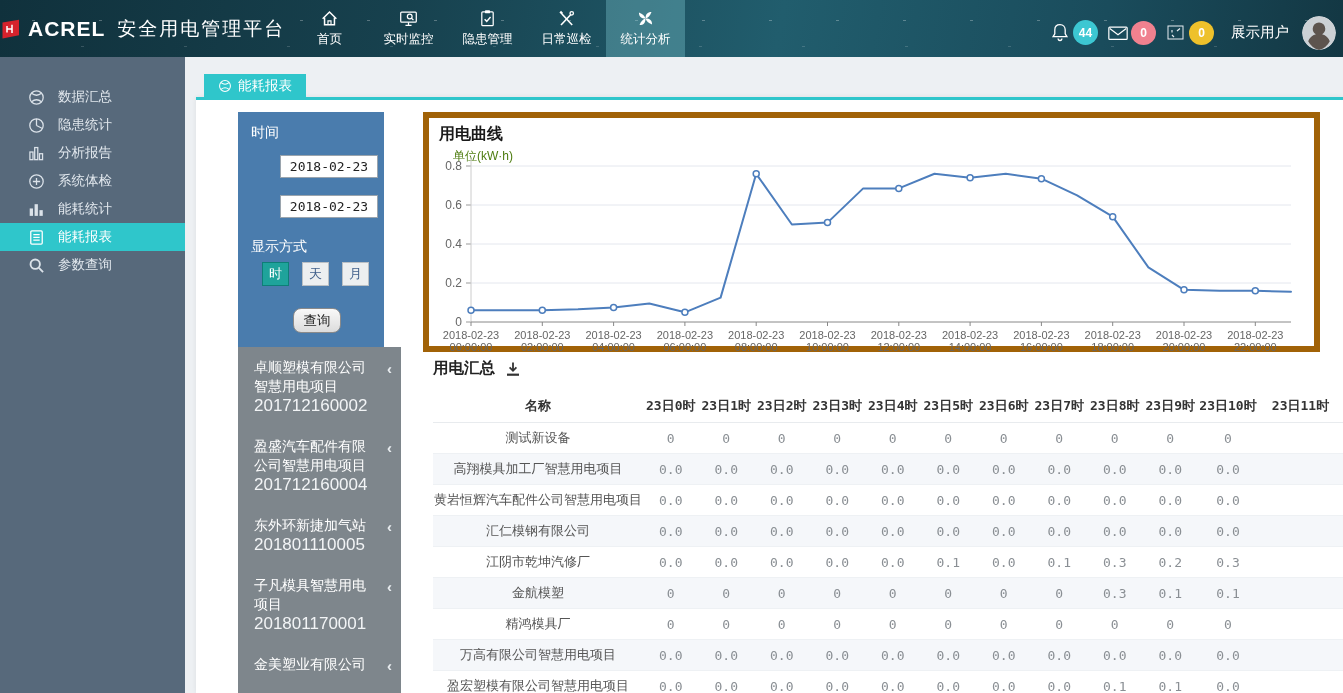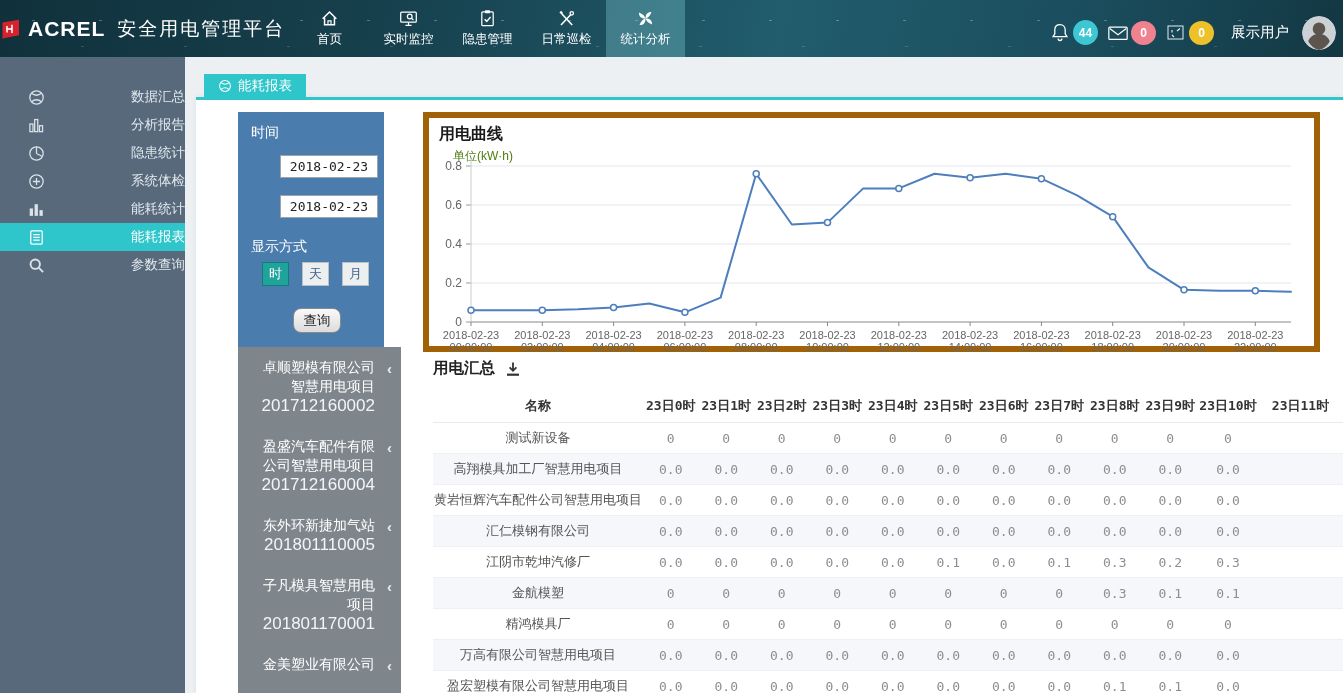--- a/index.html
+++ b/index.html
@@ -46,21 +46,21 @@
   .username{font-size:14.5px;color:#fff;margin:0 4px 0 8px;white-space:nowrap;}
   .avatar{width:34px;height:34px;border-radius:50%;overflow:hidden;flex:0 0 auto;cursor:pointer;}
   .avatar svg{display:block;}
   
   .sidebar{
     position:absolute;left:0;top:57px;width:185px;height:636px;background:#57697b;
     padding-top:26px;box-sizing:border-box;
   }
   .side-item{
     height:28px;display:flex;align-items:center;padding-left:28px;gap:13px;
-    color:#e2e8ee;font-size:13.5px;cursor:pointer;white-space:nowrap;justify-content:space-between;
+    color:#e2e8ee;font-size:13.5px;cursor:pointer;white-space:nowrap;
   }
   .side-item .sicon{width:17px;height:17px;display:block;flex:0 0 auto;}
   .side-item .sicon svg{width:17px;height:17px;display:block;}
   .side-item.active{background:#2fc6cb;color:#fff;}
   
   .tab{
     position:absolute;left:204px;top:74px;height:23px;padding:0 14px;background:#2fc6cb;
     color:#fff;font-size:13.5px;display:flex;align-items:center;gap:6px;cursor:pointer;z-index:3;
   }
   .tab .ticon{width:14px;height:14px;display:block;}
@@ -84,21 +84,21 @@
   }
   .mode-btn.active{background:#1fa39b;border-color:#0e7f77;color:#fff;}
   .query-btn{
     position:absolute;left:55px;top:196px;width:48px;height:25px;
     background:linear-gradient(#f9f9f9,#dcdcdc);border:1px solid #8a8a8a;border-radius:8px;
     font-size:13.5px;color:#222;display:flex;align-items:center;justify-content:center;cursor:pointer;
     box-sizing:border-box;
   }
   
   .project-list{position:absolute;left:42px;top:247px;width:163px;height:349px;background:#7e868c;overflow:hidden;}
-  .project-item{position:relative;padding:11px 26px 11px 16px;text-align:right;color:#fff;cursor:pointer;}
+  .project-item{position:relative;padding:11px 26px 11px 16px;text-align:left;color:#fff;cursor:pointer;}
   .p-name{font-size:14px;line-height:19px;}
   .p-code{font-size:17px;line-height:19px;color:#f2f4f6;font-family:Liberation Sans, sans-serif;}
   .p-chev{position:absolute;right:9px;top:13px;font-size:15px;color:#e9edf0;font-weight:bold;}
   
   .chart-panel{
     position:absolute;left:227px;top:12px;width:897px;height:240px;background:#fff;
     border:6px solid #a16207;box-sizing:border-box;
   }
   .chart-title{position:absolute;left:10px;top:6px;font-size:16px;font-weight:bold;color:#1a1a1a;}
   .chart-unit{position:absolute;left:24px;top:30px;font-size:12px;color:#4d7c0f;}
@@ -238,35 +238,35 @@
         <svg viewBox="0 0 16 16" fill="none" stroke="#dbe2e9" stroke-width="1.2">
           <circle cx="8" cy="8" r="6.3"></circle>
           <path d="M3.3 4c2.9 2.3 6.5 2.3 9.4 0M3.3 12c2.9-2.3 6.5-2.3 9.4 0"></path>
         </svg>
       </span>
       <span>数据汇总</span>
     </div>
     <div class="side-item">
       <span class="sicon">
         <svg viewBox="0 0 16 16" fill="none" stroke="#dbe2e9" stroke-width="1.2">
+          <circle cx="8" cy="8" r="6.3"></circle>
+          <path d="M8 8V1.7M8 8l5.6 2.8"></path>
+        </svg>
+      </span>
+      <span>隐患统计</span>
+    </div>
+    <div class="side-item">
+      <span class="sicon">
+        <svg viewBox="0 0 16 16" fill="none" stroke="#dbe2e9" stroke-width="1.2">
           <rect x="1.8" y="6.6" width="2.9" height="7.2"></rect>
           <rect x="6.3" y="2.4" width="2.9" height="11.4"></rect>
           <rect x="10.8" y="8.2" width="2.9" height="5.6"></rect>
         </svg>
       </span>
       <span>分析报告</span>
-    </div>
-    <div class="side-item">
-      <span class="sicon">
-        <svg viewBox="0 0 16 16" fill="none" stroke="#dbe2e9" stroke-width="1.2">
-          <circle cx="8" cy="8" r="6.3"></circle>
-          <path d="M8 8V1.7M8 8l5.6 2.8"></path>
-        </svg>
-      </span>
-      <span>隐患统计</span>
     </div>
     <div class="side-item">
       <span class="sicon">
         <svg viewBox="0 0 16 16" fill="none" stroke="#dbe2e9" stroke-width="1.2">
           <circle cx="8" cy="8" r="6.3"></circle>
           <path d="M8 4.6v6.8M4.6 8h6.8"></path>
         </svg>
       </span>
       <span>系统体检</span>
     </div>

